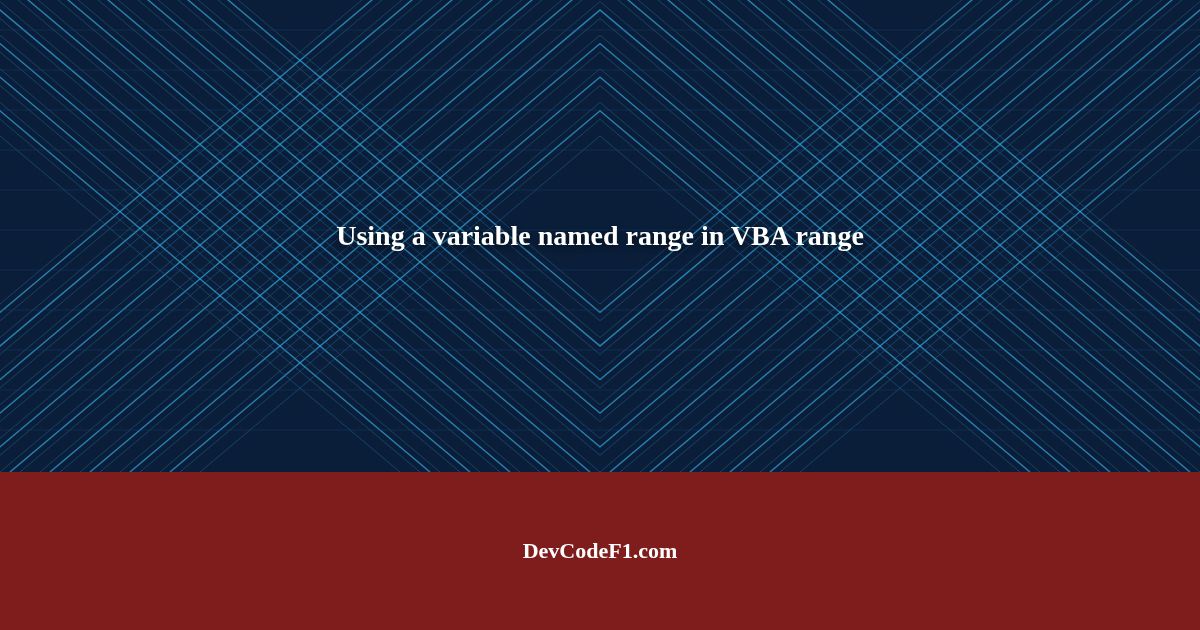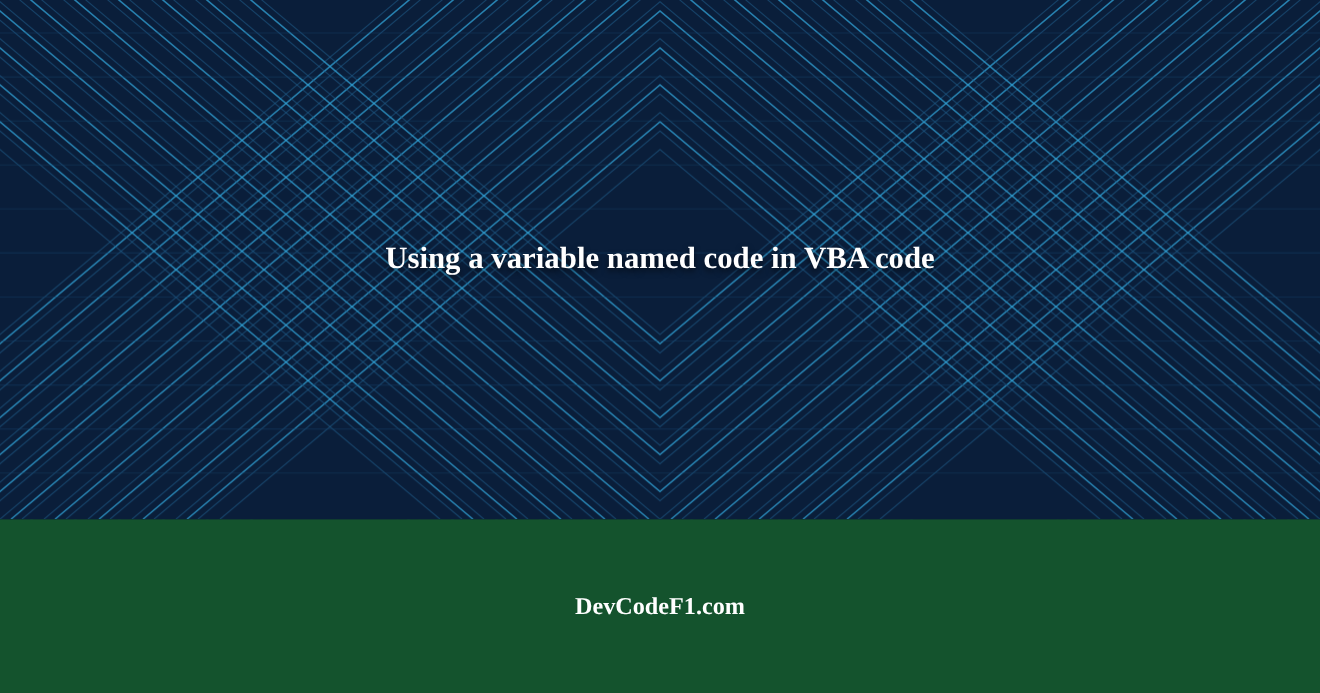--- a/index.html
+++ b/index.html
@@ -33,21 +33,21 @@
     text-align: center;
     padding: 0 40px;
     text-shadow: 0 2px 6px rgba(0,0,0,0.6);
   }
   .footer {
     width: 1200px;
     height: 158px;
     display: flex;
     align-items: center;
     justify-content: center;
-    background: #14532d;
+    background: #7f1d1d;
   }
   .site-name {
     color: #ffffff;
     font-size: 22px;
     font-weight: bold;
   }
 </style>
 </head>
 <body>
 
@@ -139,18 +139,18 @@
           <line x1="0" y1="270" x2="600" y2="270"></line>
           <line x1="0" y1="310" x2="600" y2="310"></line>
           <line x1="0" y1="350" x2="600" y2="350"></line>
           <line x1="0" y1="390" x2="600" y2="390"></line>
           <line x1="0" y1="430" x2="600" y2="430"></line>
         </g>
       </pattern>
     </defs>
     <rect width="1200" height="472" fill="url(#diag)"></rect>
   </svg>
-  <h1 class="title">Using a variable named code in VBA code</h1>
+  <h1 class="title">Using a variable named range in VBA range</h1>
 </div>
 
 <div class="footer">
   <div class="site-name">DevCodeF1.com</div>
 </div>
 
 </body></html>

